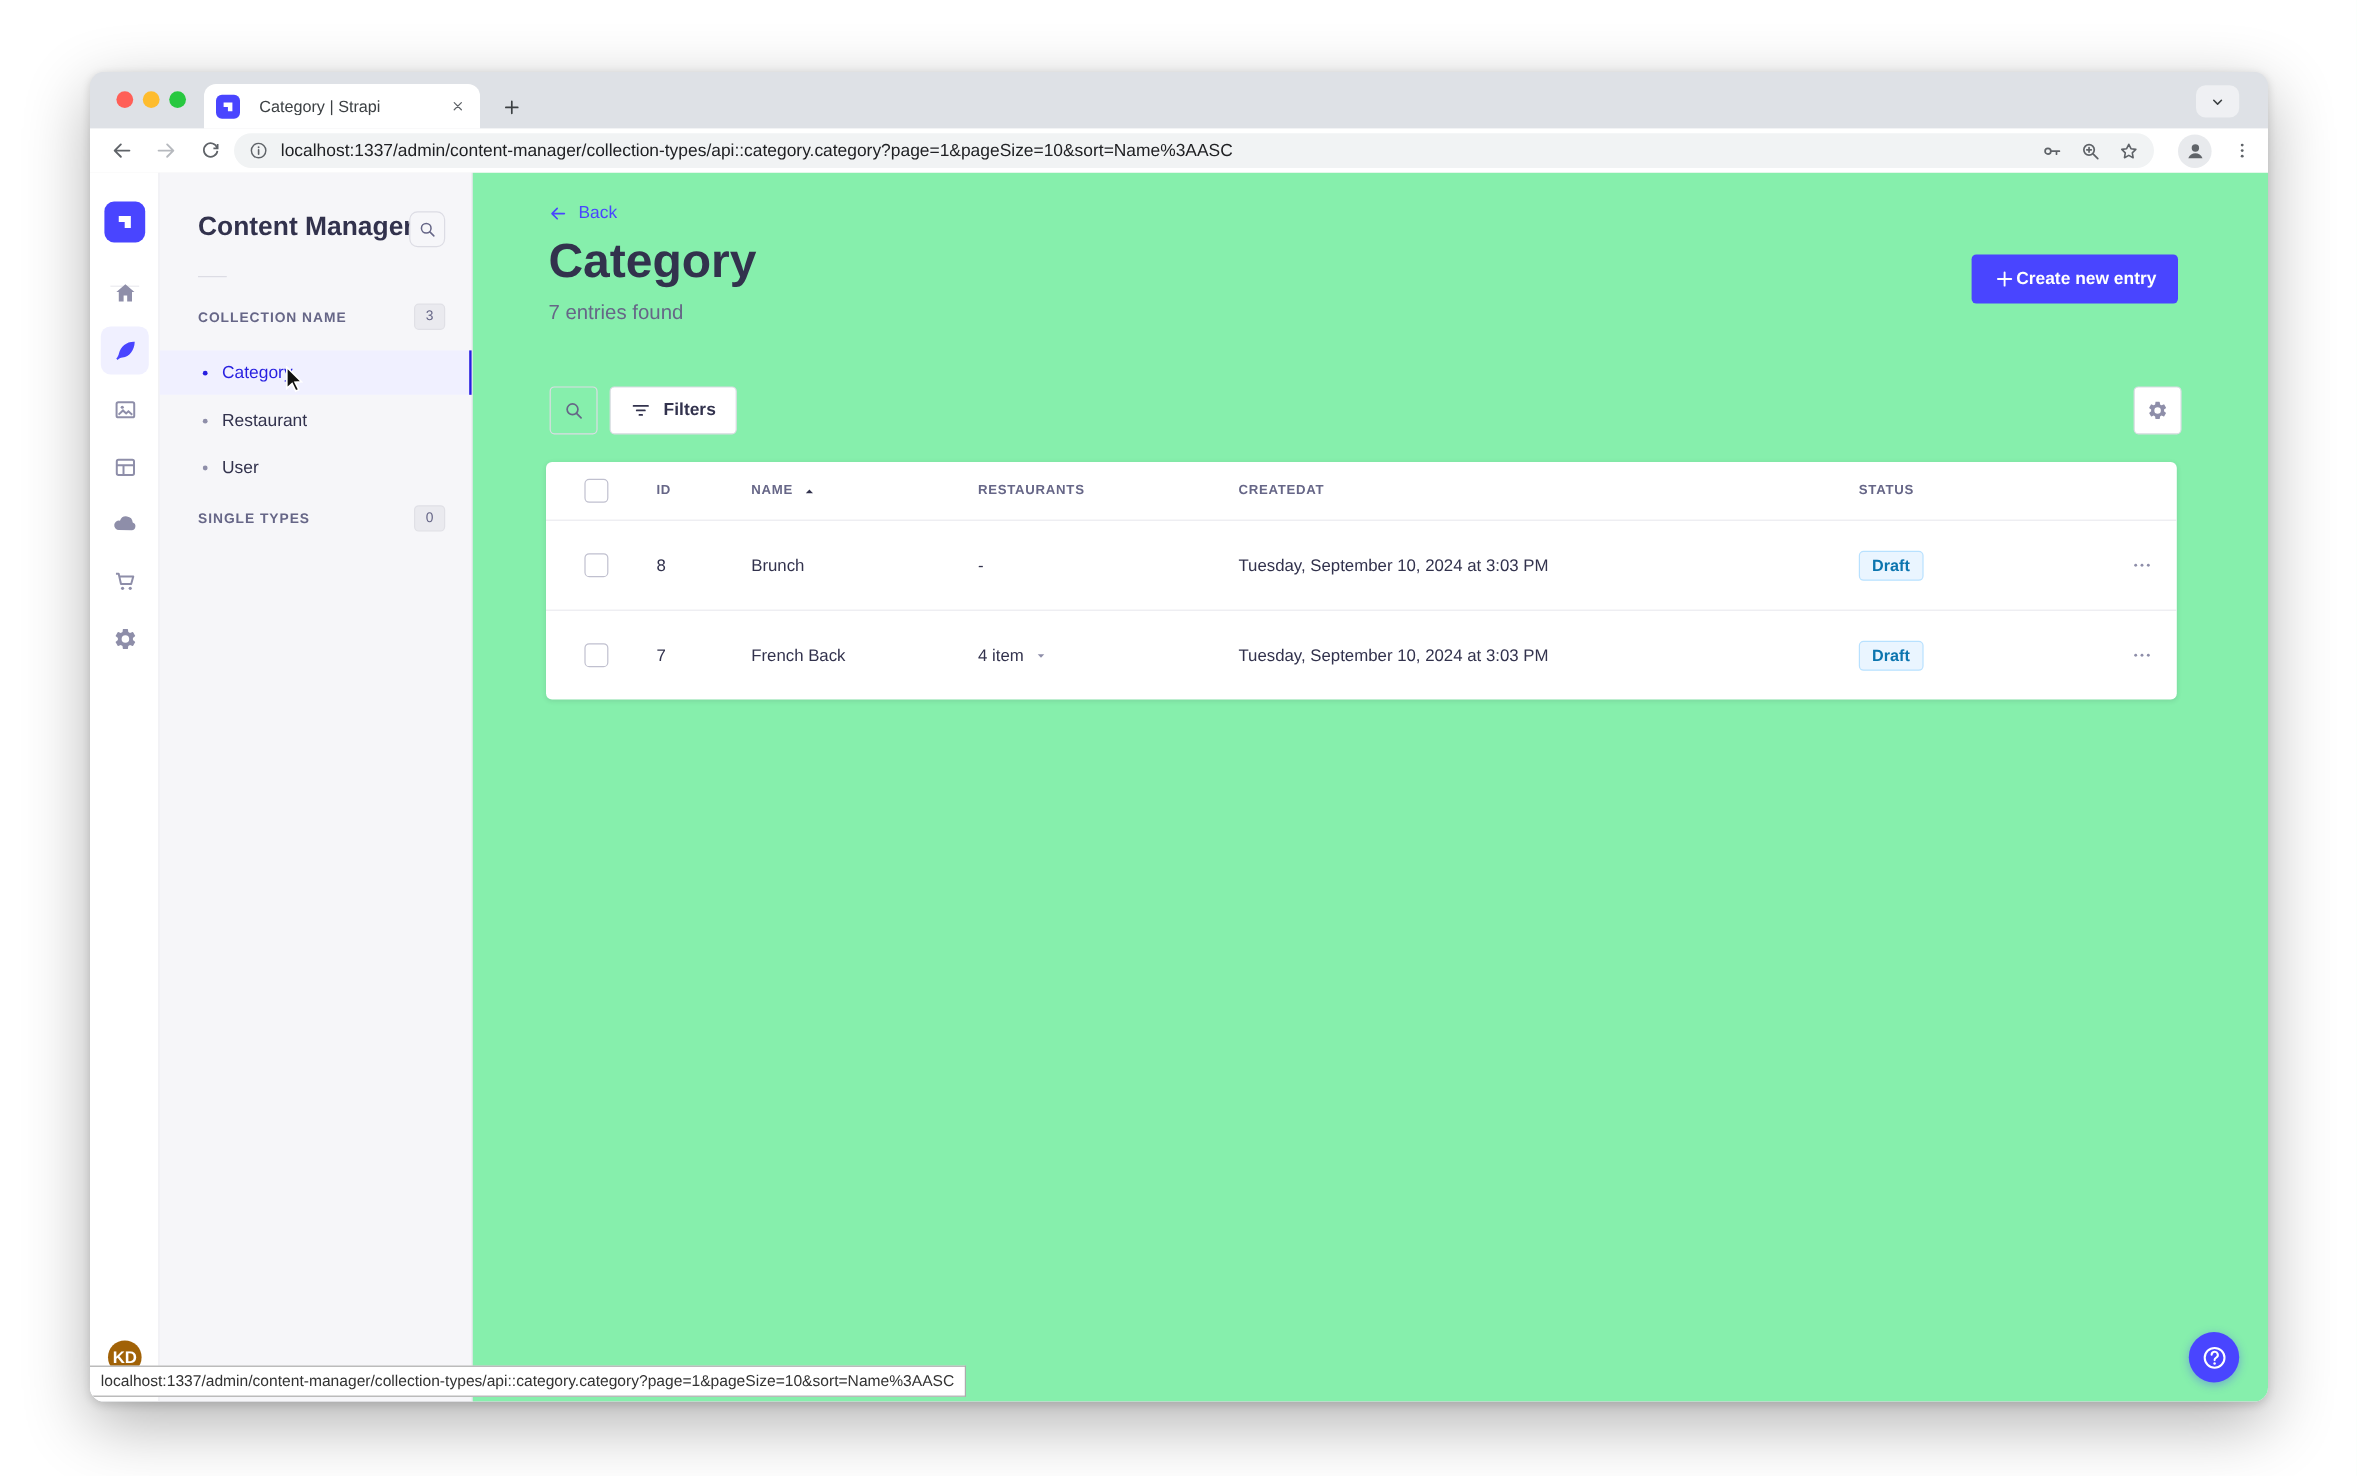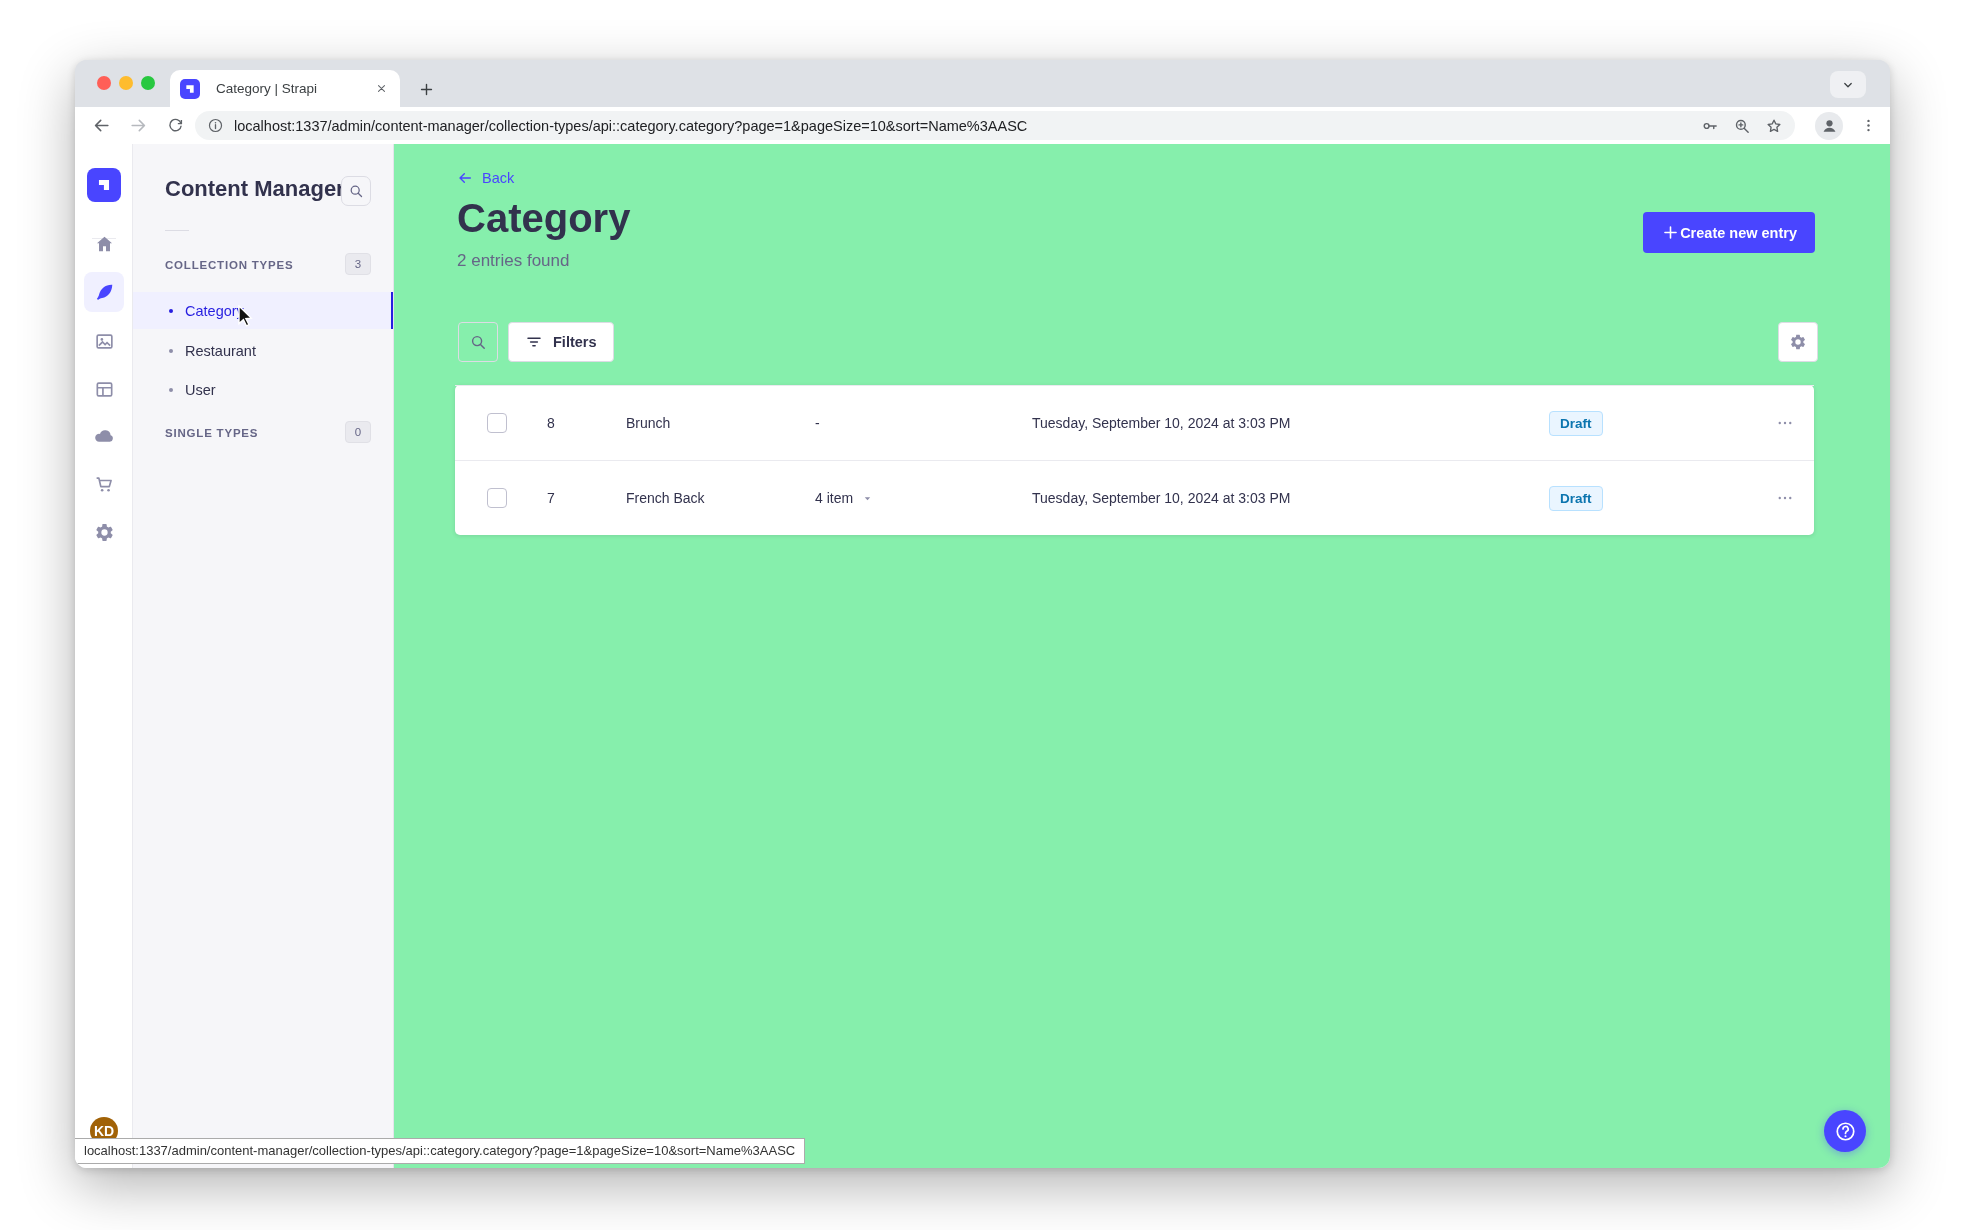--- a/index.html
+++ b/index.html
@@ -323,21 +323,21 @@
 
     <aside class="subnav">
       <h1 class="subnav-title">Content Manager</h1>
       <span class="subnav-search">
           <svg width="16" height="16">
             <use href="#i-search"></use>
           </svg>
         </span>
       <span class="subnav-divider"></span>
 
-      <span class="sec-label" style="top:115px">COLLECTION TYPES</span>
+      <span class="sec-label" style="top:115px">COLLECTION NAME</span>
       <span class="sec-badge" style="top:109px">3</span>
 
       <div class="nav-item selected" style="top:148px">
         <span class="bullet"></span>
         <span>Category</span>
       </div>
       <div class="nav-item" style="top:188px">
         <span class="bullet"></span>
         <span>Restaurant</span>
       </div>
@@ -351,21 +351,21 @@
     </aside>
 
     <main class="main">
       <a class="back-link">
         <svg width="16" height="16">
             <use href="#i-arrow-left"></use>
           </svg>
         <span>Back</span>
       </a>
       <h1 class="page-title">Category</h1>
-      <div class="page-sub">2 entries found</div>
+      <div class="page-sub">7 entries found</div>
       <button class="btn-primary">
         <svg width="19" height="19">
             <use href="#i-plus"></use>
           </svg>
         <span>Create new entry</span>
       </button>
 
       <span class="icon-btn search-toggle">
           <svg width="18" height="18">
             <use href="#i-search"></use>
@@ -377,20 +377,36 @@
           </svg>
         <span>Filters</span>
       </button>
       <span class="icon-btn settings-toggle">
           <svg width="18" height="18">
             <use href="#i-gear"></use>
           </svg>
         </span>
 
       <section class="table-card">
+        <div class="trow thead">
+          <div class="th cell-check">
+              <span class="checkbox"></span>
+            </div>
+          <div class="th">ID</div>
+          <div class="th">
+            <span>NAME</span>
+            <svg width="13" height="13" style="color:#32324d">
+                <use href="#i-sort-asc"></use>
+              </svg>
+          </div>
+          <div class="th">RESTAURANTS</div>
+          <div class="th">CREATEDAT</div>
+          <div class="th">STATUS</div>
+          <div class="th"></div>
+        </div>
 
         <div class="trow tbody-row">
           <div class="td cell-check">
               <span class="checkbox"></span>
             </div>
           <div class="td">8</div>
           <div class="td">Brunch</div>
           <div class="td">-</div>
           <div class="td">Tuesday, September 10, 2024 at 3:03 PM</div>
           <div class="td">

